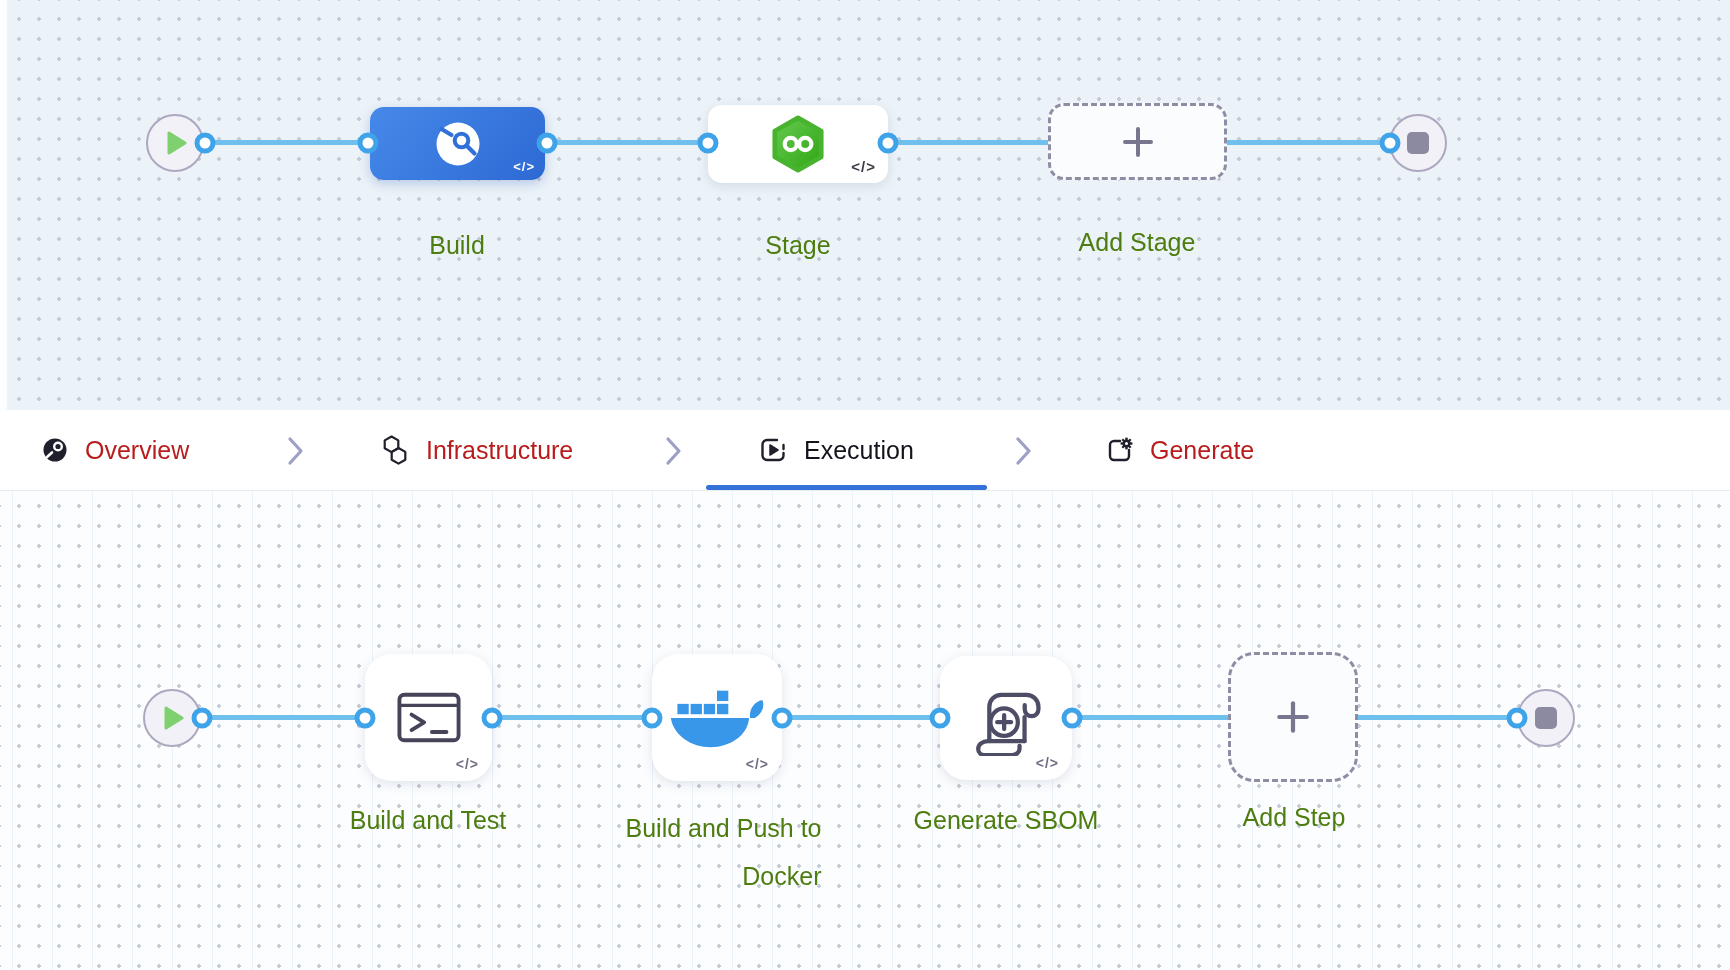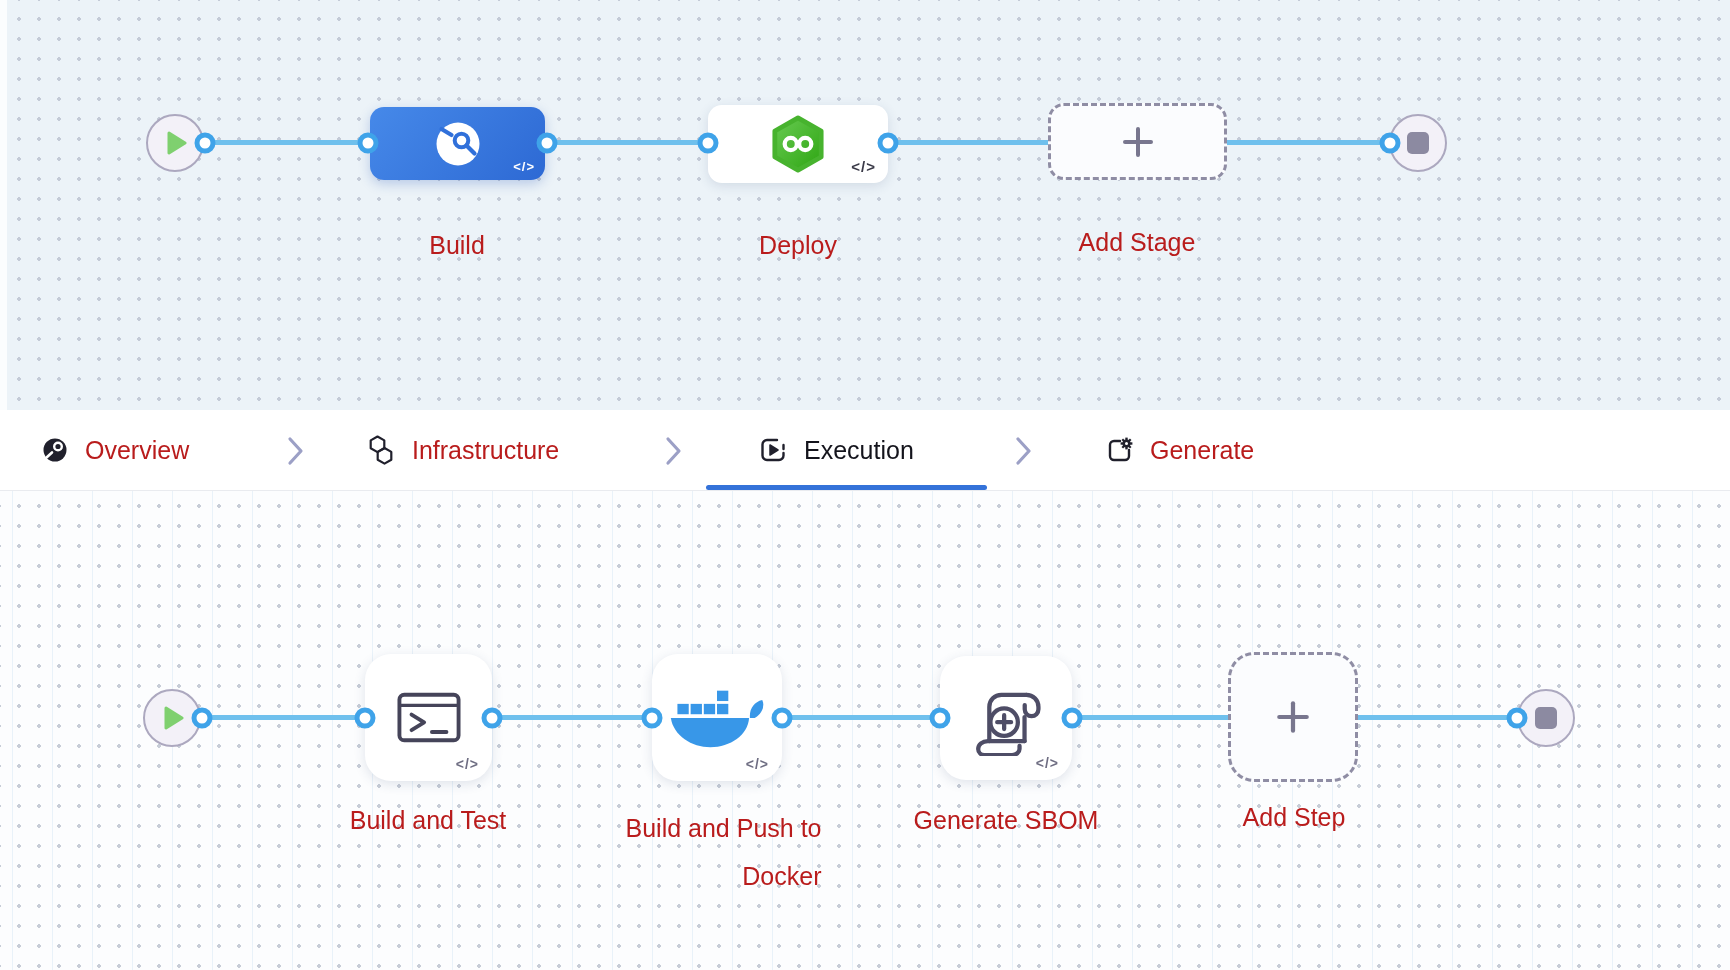--- a/index.html
+++ b/index.html
@@ -60,21 +60,21 @@
   .step-1{left:365px;top:654px;}
   .step-2{left:652px;top:654px;width:130px;}
   .step-3{left:940px;top:656px;width:132px;height:124px;}
 
   .code-badge{position:absolute;font-size:13px;font-weight:bold;letter-spacing:1px;}
   .cb-blue{color:#FFFFFF;right:10px;bottom:6px;}
   .cb-dark{color:#3A3A48;right:12px;bottom:8px;font-size:15px;}
   .cb-gray{color:#6E6D82;right:13px;bottom:9px;font-size:14px;}
 
   
-  .node-label{position:absolute;transform:translateX(-50%);font-size:25px;color:#b91c1c;
+  .node-label{position:absolute;transform:translateX(-50%);font-size:25px;color:#4d7c0f;
     z-index:3;white-space:nowrap;text-align:center;}
   .node-label.wrap{white-space:normal;width:215px;line-height:48px;text-align:right;}
 </style>
 </head>
 <body>
 
 <div id="app">
 
   <div class="canvas-top">
     <div class="left-strip"></div>
@@ -125,39 +125,39 @@
   </div>
 
   <div class="port" style="left:205px;top:143px;"></div>
   <div class="port" style="left:368px;top:143px;"></div>
   <div class="port" style="left:547px;top:143px;"></div>
   <div class="port" style="left:708px;top:143px;"></div>
   <div class="port" style="left:888px;top:143px;"></div>
   <div class="port" style="left:1390px;top:143px;"></div>
 
   <div class="node-label" style="left:457px;top:231px;">Build</div>
-  <div class="node-label" style="left:798px;top:231px;">Deploy</div>
+  <div class="node-label" style="left:798px;top:231px;">Stage</div>
   <div class="node-label" style="left:1137px;top:228px;">Add Stage</div>
 
   <div class="tab-bar">
 
     <div class="tab" style="left:41px;">
       <svg width="28" height="28" viewBox="0 0 28 28">
         <circle cx="14" cy="14" r="11.5" fill="#20202C"></circle>
         <circle cx="17" cy="10.5" r="3.8" fill="#20202C" stroke="#FFFFFF" stroke-width="2.4"></circle>
         <line x1="5" y1="22" x2="11" y2="16.5" stroke="#FFFFFF" stroke-width="2.6" stroke-linecap="round"></line>
       </svg>
       <span class="tab-label">Overview</span>
     </div>
 
     <svg class="tab-sep" style="left:286px;" width="20" height="30" viewBox="0 0 20 30">
       <path d="M4 3 L15 15 L4 27" fill="none" stroke="#9CA0C6" stroke-width="3.2" stroke-linecap="round" stroke-linejoin="round"></path>
     </svg>
 
-    <div class="tab" style="left:366px;">
+    <div class="tab" style="left:380px;">
       <svg width="30" height="30" viewBox="0 0 30 30">
         <path d="M11.5 1.5 L18.3 5.4 L18.3 13.2 L11.5 17.1 L4.7 13.2 L4.7 5.4 Z" fill="none" stroke="#20202C" stroke-width="2.2" stroke-linejoin="round"></path>
         <path d="M18.5 13 L25.3 16.9 L25.3 24.7 L18.5 28.6 L11.7 24.7 L11.7 16.9 Z" fill="none" stroke="#20202C" stroke-width="2.2" stroke-linejoin="round"></path>
       </svg>
       <span class="tab-label">Infrastructure</span>
     </div>
 
     <svg class="tab-sep" style="left:664px;" width="20" height="30" viewBox="0 0 20 30">
       <path d="M4 3 L15 15 L4 27" fill="none" stroke="#9CA0C6" stroke-width="3.2" stroke-linecap="round" stroke-linejoin="round"></path>
     </svg>

